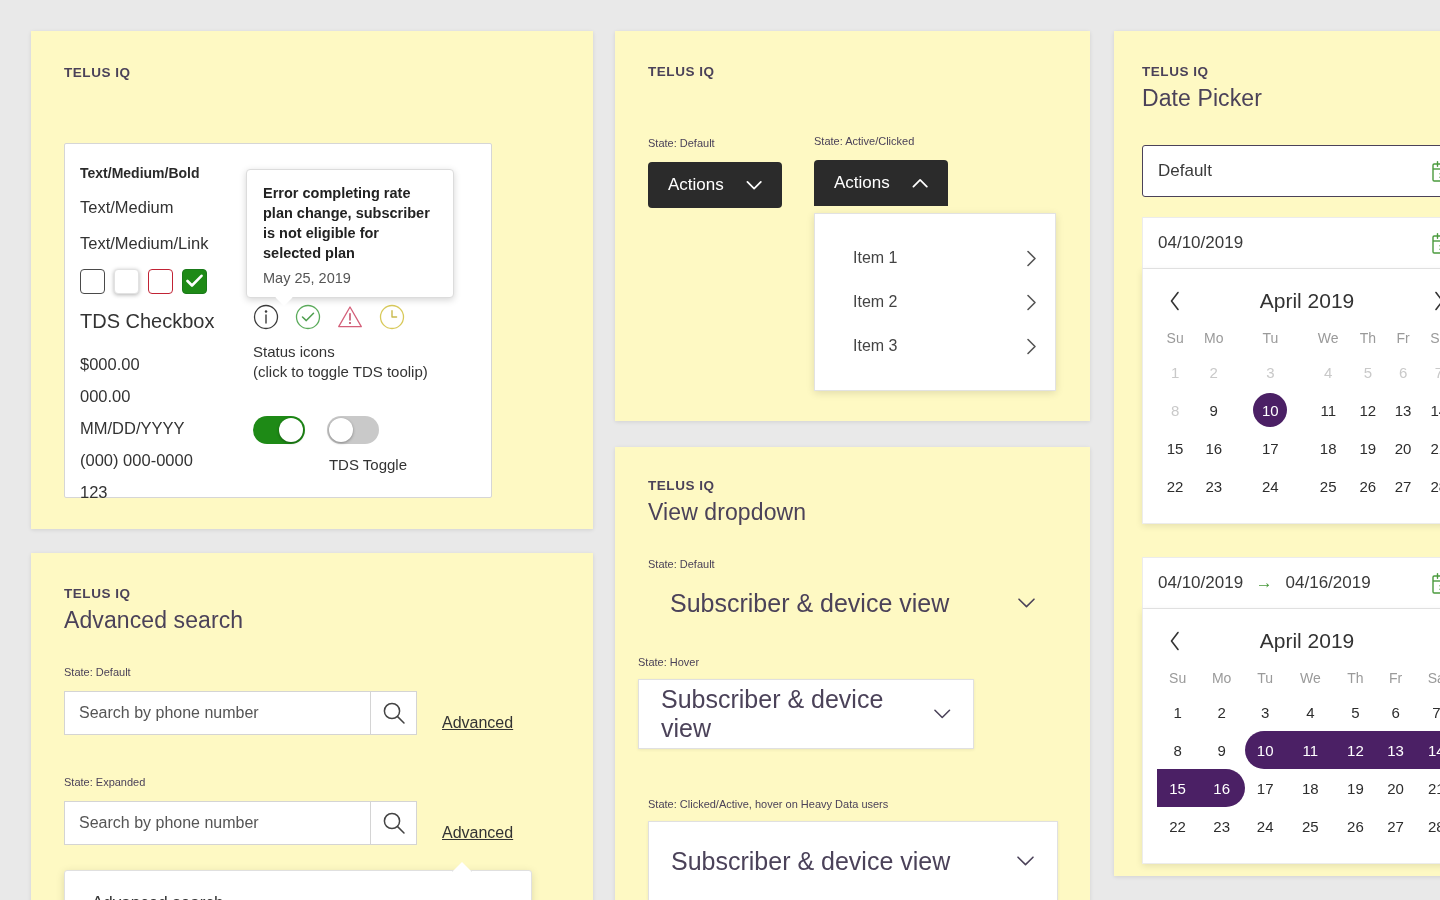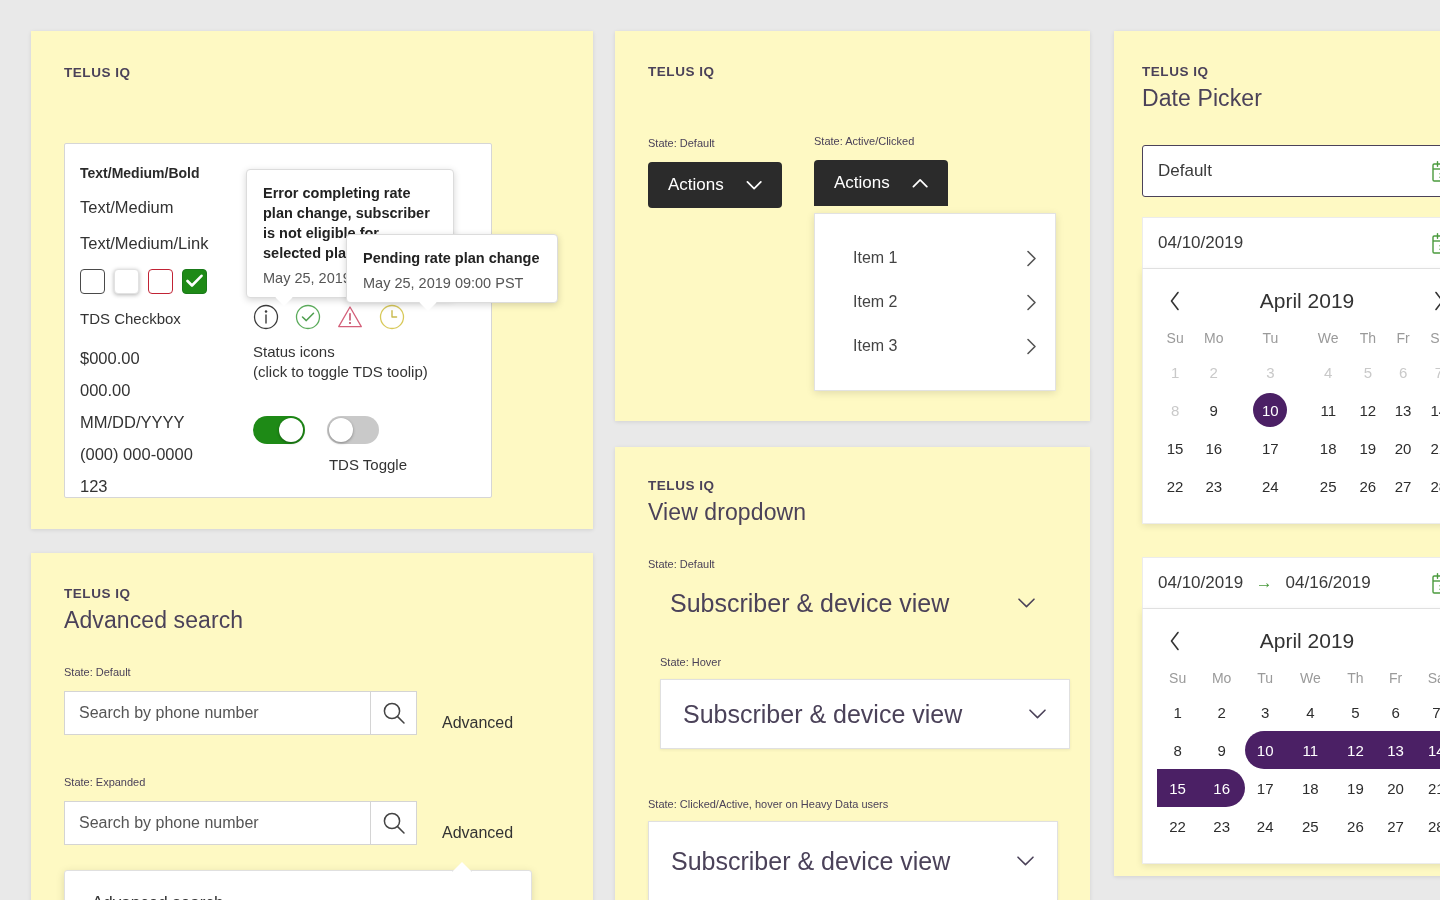--- a/index.html
+++ b/index.html
@@ -55,21 +55,21 @@
     width: 25px; height: 25px; border-radius: 4px; background: #fff;
   }
   .cb.default { border: 1.6px solid #4a4a4a; }
   .cb.hover   { border: 1.6px solid #e2e2e2; box-shadow: 0 1px 4px rgba(0,0,0,0.30); }
   .cb.error   { border: 1.6px solid #c12335; }
   .cb.checked {
     border: 1.6px solid #1a7a1a; background: #1e8a16;
     display: flex; align-items: center; justify-content: center;
   }
   .cb.checked svg { display: block; }
-  .cb-caption { font-size: 15px; color: #333; margin-top: 16px; }
+  .cb-caption { font-size: 20px; color: #333; margin-top: 16px; }
 
   .dt-values { margin-top: 22px; }
   .dt-values .dt-line { margin-bottom: 14px; }
 
   .dt-right { position: absolute; left: 188px; top: 160px; width: 230px; }
   .status-icons { display: flex; gap: 16px; align-items: center; }
   .status-caption { font-size: 15px; color: #333; margin-top: 12px; line-height: 1.32; }
 
   .toggles { display: flex; gap: 22px; margin-top: 34px; align-items: center; }
   .tgl { width: 52px; height: 28px; border-radius: 14px; position: relative; }
@@ -114,21 +114,21 @@
     font-size: 16px; color: #444; padding: 0 14px;
     font-family: "Liberation Sans", sans-serif;
     outline: none; background: #fff;
   }
   .as-input::placeholder { color: #555; }
   .as-btn {
     width: 47px; height: 44px; border: 1px solid #d4d4d4; background: #fff;
     display: flex; align-items: center; justify-content: center; cursor: pointer;
   }
   .as-adv {
-    font-size: 16px; color: #333; 
+    font-size: 16px; color: #333; text-decoration: underline;
     margin-left: 25px; cursor: pointer; margin-top: 20px;
   }
   .as-panel {
     position: absolute; left: 33px; top: 317px;
     width: 468px; height: 120px;
     background: #fff; border: 1px solid #e0e0e0; border-radius: 3px;
     box-shadow: 0 2px 8px rgba(0,0,0,0.13);
   }
   .as-panel-arrow {
     position: absolute; top: -9px; left: 387px; width: 20px; height: 10px;
@@ -298,25 +298,20 @@
         </div>
         <div class="tgl-caption">TDS Toggle</div>
       </div>
     </div>
 
     <div class="tooltip" id="tt-error">
       <div class="tt-title">Error completing rate plan change, subscriber is not eligible for selected plan</div>
       <div class="tt-sub">May 25, 2019</div>
       <div class="tt-arrow"></div>
     </div>
-    <div class="tooltip" id="tt-pending">
-      <div class="tt-title">Pending rate plan change</div>
-      <div class="tt-sub">May 25, 2019 09:00 PST</div>
-      <div class="tt-arrow"></div>
-    </div>
   </div>
 
   <div class="card" id="card-advsearch">
     <div class="hdr">
       <div class="eyebrow">TELUS IQ</div>
       <div class="card-title">Advanced search</div>
     </div>
 
     <div class="as-block" style="top:113px">
       <div class="state-label">State: Default</div>
@@ -408,21 +403,21 @@
     <div style="position:absolute;left:33px;top:111px;width:410px">
       <div class="state-label">State: Default</div>
       <div class="vd-sel vd-plain" style="margin-top:10px">
         <span>Subscriber &amp; device view</span>
         <svg width="19" height="12" viewBox="0 0 19 12">
           <path d="M2 2.2 L9.5 9.6 L17 2.2" fill="none" stroke="#4b4259" stroke-width="1.6" stroke-linecap="round" stroke-linejoin="round"></path>
         </svg>
       </div>
     </div>
 
-    <div style="position:absolute;left:45px;top:209px;width:410px">
+    <div style="position:absolute;left:23px;top:209px;width:336px">
       <div class="state-label">State: Hover</div>
       <div class="vd-sel vd-boxed" style="margin-top:11px">
         <span>Subscriber &amp; device view</span>
         <svg width="19" height="12" viewBox="0 0 19 12">
           <path d="M2 2.2 L9.5 9.6 L17 2.2" fill="none" stroke="#4b4259" stroke-width="1.6" stroke-linecap="round" stroke-linejoin="round"></path>
         </svg>
       </div>
     </div>
 
     <div style="position:absolute;left:33px;top:351px;width:410px">

